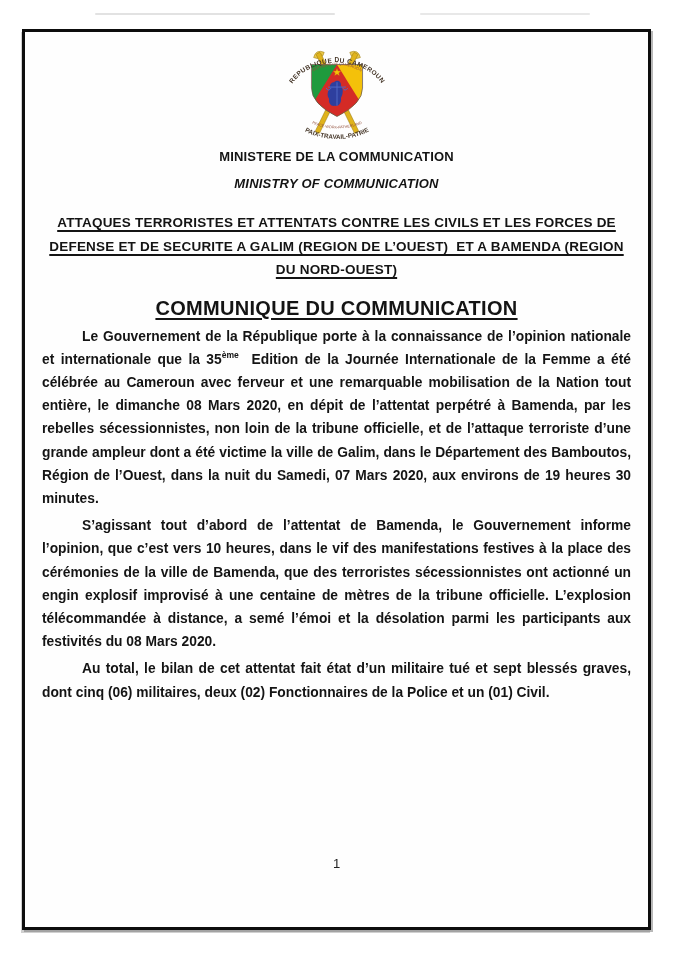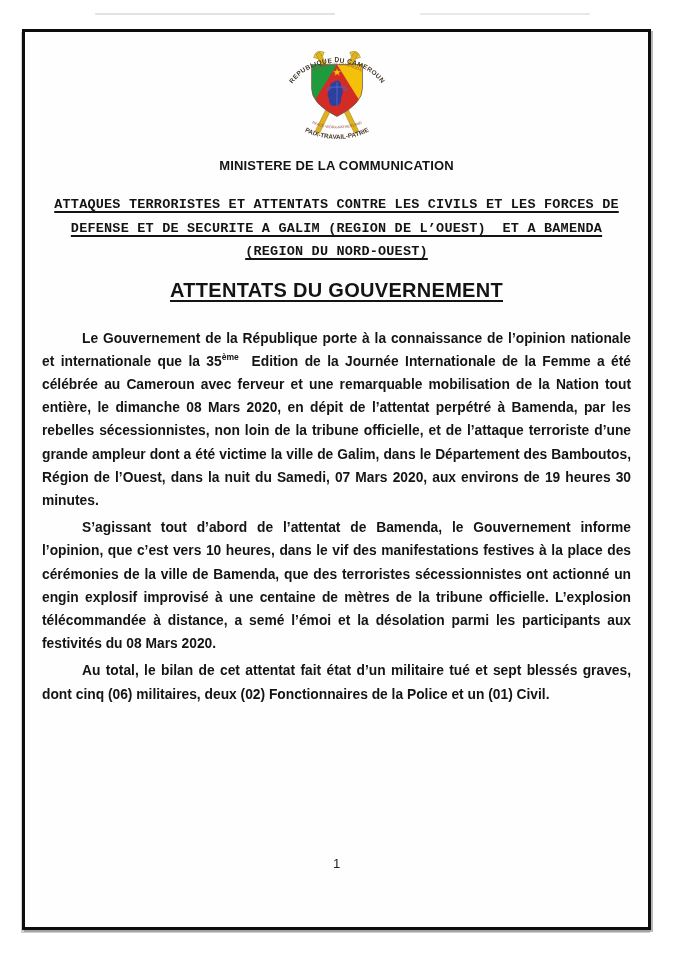--- a/index.html
+++ b/index.html
@@ -12,32 +12,32 @@
   .artifact{position:absolute;height:2px;background:#e2e2e2;top:13px;border-radius:1px;}
   .a1{left:95px;width:240px;}
   .a2{left:420px;width:170px;opacity:.8;}
   .frame{
     position:absolute;left:22px;top:29px;width:629px;height:901px;
     box-sizing:border-box;border:3px solid #0d0d0d;background:#fefefe;
     box-shadow:2px 2px 0 rgba(125,125,125,.55),-1px 3px 0 rgba(150,150,150,.45);
     padding:0 17px;
   }
   .emblem-wrap{text-align:center;margin-top:5px;height:108px;}
-  .ministry-fr{font-size:13px;font-weight:bold;text-align:center;margin-top:12px;line-height:18px;letter-spacing:.2px;}
+  .ministry-fr{font-size:13px;font-weight:bold;text-align:center;margin-top:3px;line-height:18px;letter-spacing:.2px;}
   .ministry-en{font-size:13px;font-weight:bold;font-style:italic;text-align:center;margin-top:9px;line-height:18px;letter-spacing:.2px;}
   .subject{
     font-size:13.5px;font-weight:bold;text-align:center;margin:18px auto 0;
     line-height:23.5px;letter-spacing:.2px;
-    text-decoration:underline;text-decoration-thickness:1.5px;text-underline-offset:3px;font-family:Liberation Mono, monospace;
+    text-decoration:underline;text-decoration-thickness:1.5px;text-underline-offset:3px;
   }
   .doc-title{
     font-size:20px;font-weight:bold;text-align:center;margin-top:13px;line-height:26px;letter-spacing:.3px;
     text-decoration:underline;text-decoration-thickness:2px;text-underline-offset:3px;
   }
-  .doc-body{margin-top:24px;font-size:13.8px;font-weight:bold;line-height:23.2px;text-align:justify;}
+  .doc-body{margin-top:4px;font-size:13.8px;font-weight:bold;line-height:23.2px;text-align:justify;}
   .doc-body p{margin:0 0 4px 0;text-indent:40px;}
   .doc-body sup{font-size:.62em;vertical-align:super;line-height:0;}
   .page-num{position:absolute;bottom:56px;left:0;width:100%;text-align:center;font-size:13px;font-weight:400;color:#222;}
 </style>
 </head>
 <body>
 
 <div class="artifact a1"></div>
 <div class="artifact a2"></div>
 
@@ -90,24 +90,25 @@
       <text font-size="3.8" fill="#93503c">
         <textPath href="#arcBotEn" startOffset="50%" text-anchor="middle">PEACE-WORK-FATHERLAND</textPath>
       </text>
       <text font-size="6.4" font-weight="bold" fill="#453628">
         <textPath href="#arcBotFr" startOffset="50%" text-anchor="middle">PAIX-TRAVAIL-PATRIE</textPath>
       </text>
     </svg>
   </div>
 
   <div class="ministry-fr">MINISTERE DE LA COMMUNICATION</div>
+  <div class="ministry-en">MINISTRY OF COMMUNICATION</div>
 
   <div class="subject">ATTAQUES TERRORISTES ET ATTENTATS CONTRE LES CIVILS ET LES FORCES DE DEFENSE ET DE SECURITE A GALIM (REGION DE L’OUEST) &nbsp;ET A BAMENDA (REGION DU NORD-OUEST)</div>
 
-  <div class="doc-title">ATTENTATS DU GOUVERNEMENT</div>
+  <div class="doc-title">COMMUNIQUE DU COMMUNICATION</div>
 
   <div class="doc-body">
       <p><span>Le Gouvernement de la République porte à la connaissance de l’opinion nationale et internationale que la 35</span><sup>ème</sup><span>&nbsp; Edition de la Journée Internationale de la Femme a été célébrée au Cameroun avec ferveur et une remarquable mobilisation de la Nation tout entière, le dimanche 08 Mars 2020, en dépit de l’attentat perpétré à Bamenda, par les rebelles sécessionnistes, non loin de la tribune officielle, et de l’attaque terroriste d’une grande ampleur dont a été victime la ville de Galim, dans le Département des Bamboutos, Région de l’Ouest, dans la nuit du Samedi, 07 Mars 2020, aux environs de 19 heures 30 minutes.</span></p>
       <p><span>S’agissant tout d’abord de l’attentat de Bamenda, le Gouvernement informe l’opinion, que c’est vers 10 heures, dans le vif des manifestations festives à la place des cérémonies de la ville de Bamenda, que des terroristes sécessionnistes ont actionné un engin explosif improvisé à une centaine de mètres de la tribune officielle. L’explosion télécommandée à distance, a semé l’émoi et la désolation parmi les participants aux festivités du 08 Mars 2020.</span></p>
       <p><span>Au total, le bilan de cet attentat fait état d’un militaire tué et sept blessés graves, dont cinq (06) militaires, deux (02) Fonctionnaires de la Police et un (01) Civil.</span></p>
     </div>
 
   <div class="page-num">1</div>
 </div>
 

